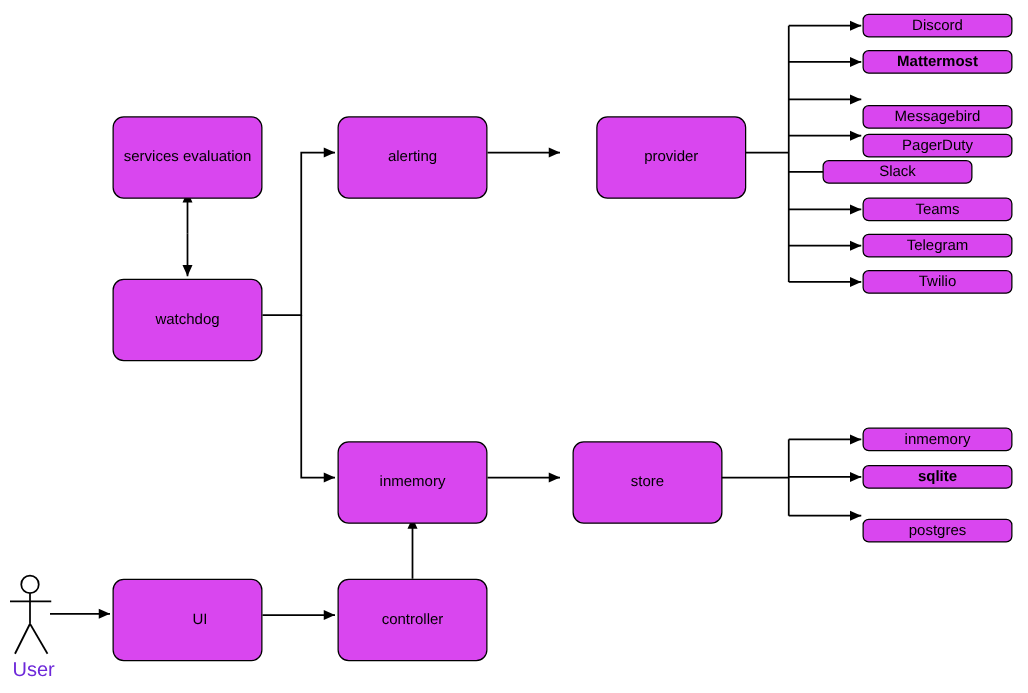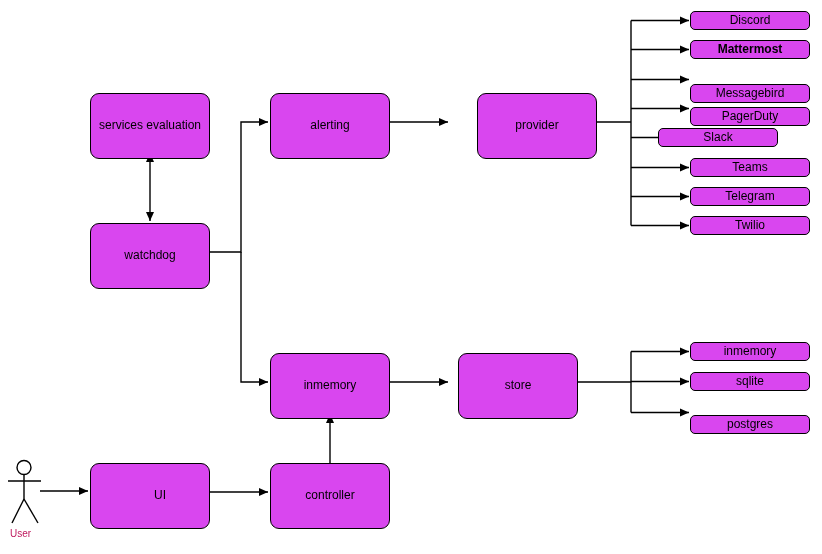--- a/index.html
+++ b/index.html
@@ -35,22 +35,22 @@
     border-radius: 9px;
   }
   .node.small {
     width: 120px;
     height: 19px;
     border-radius: 5px;
     font-size: 12px;
   }
   .actor-label {
     position: absolute;
-    font-size: 10px;
-    color: #be185d;
+    font-size: 16px;
+    color: #6d28d9;
   }
 </style>
 </head>
 <body>
 
 <div class="canvas">
 
   <svg class="wires" width="822" height="554" viewBox="0 0 822 554">
     <defs>
       <marker id="arr" markerWidth="12" markerHeight="12" refX="10" refY="6" orient="auto" markerUnits="userSpaceOnUse">
@@ -117,18 +117,18 @@
   <div class="node small" style="left:690px; top:11px;">Discord</div>
   <div class="node small" style="left:690px; top:40px;font-weight:bold;">Mattermost</div>
   <div class="node small" style="left:690px; top:70px;margin-top:14px;">Messagebird</div>
   <div class="node small" style="left:690px; top:107px;">PagerDuty</div>
   <div class="node small" style="left:658px; top:128px;">Slack</div>
   <div class="node small" style="left:690px; top:158px;">Teams</div>
   <div class="node small" style="left:690px; top:187px;">Telegram</div>
   <div class="node small" style="left:690px; top:216px;">Twilio</div>
 
   <div class="node small" style="left:690px; top:342px;">inmemory</div>
-  <div class="node small" style="left:690px; top:372px;">sqlite</div>
+  <div class="node small" style="left:690px; top:372px;font-weight:bold;">sqlite</div>
   <div class="node small" style="left:690px; top:403px;margin-top:12px;">postgres</div>
 
   <div class="actor-label" style="left:10px; top:528px;">User</div>
 
 </div>
 
 </body></html>

